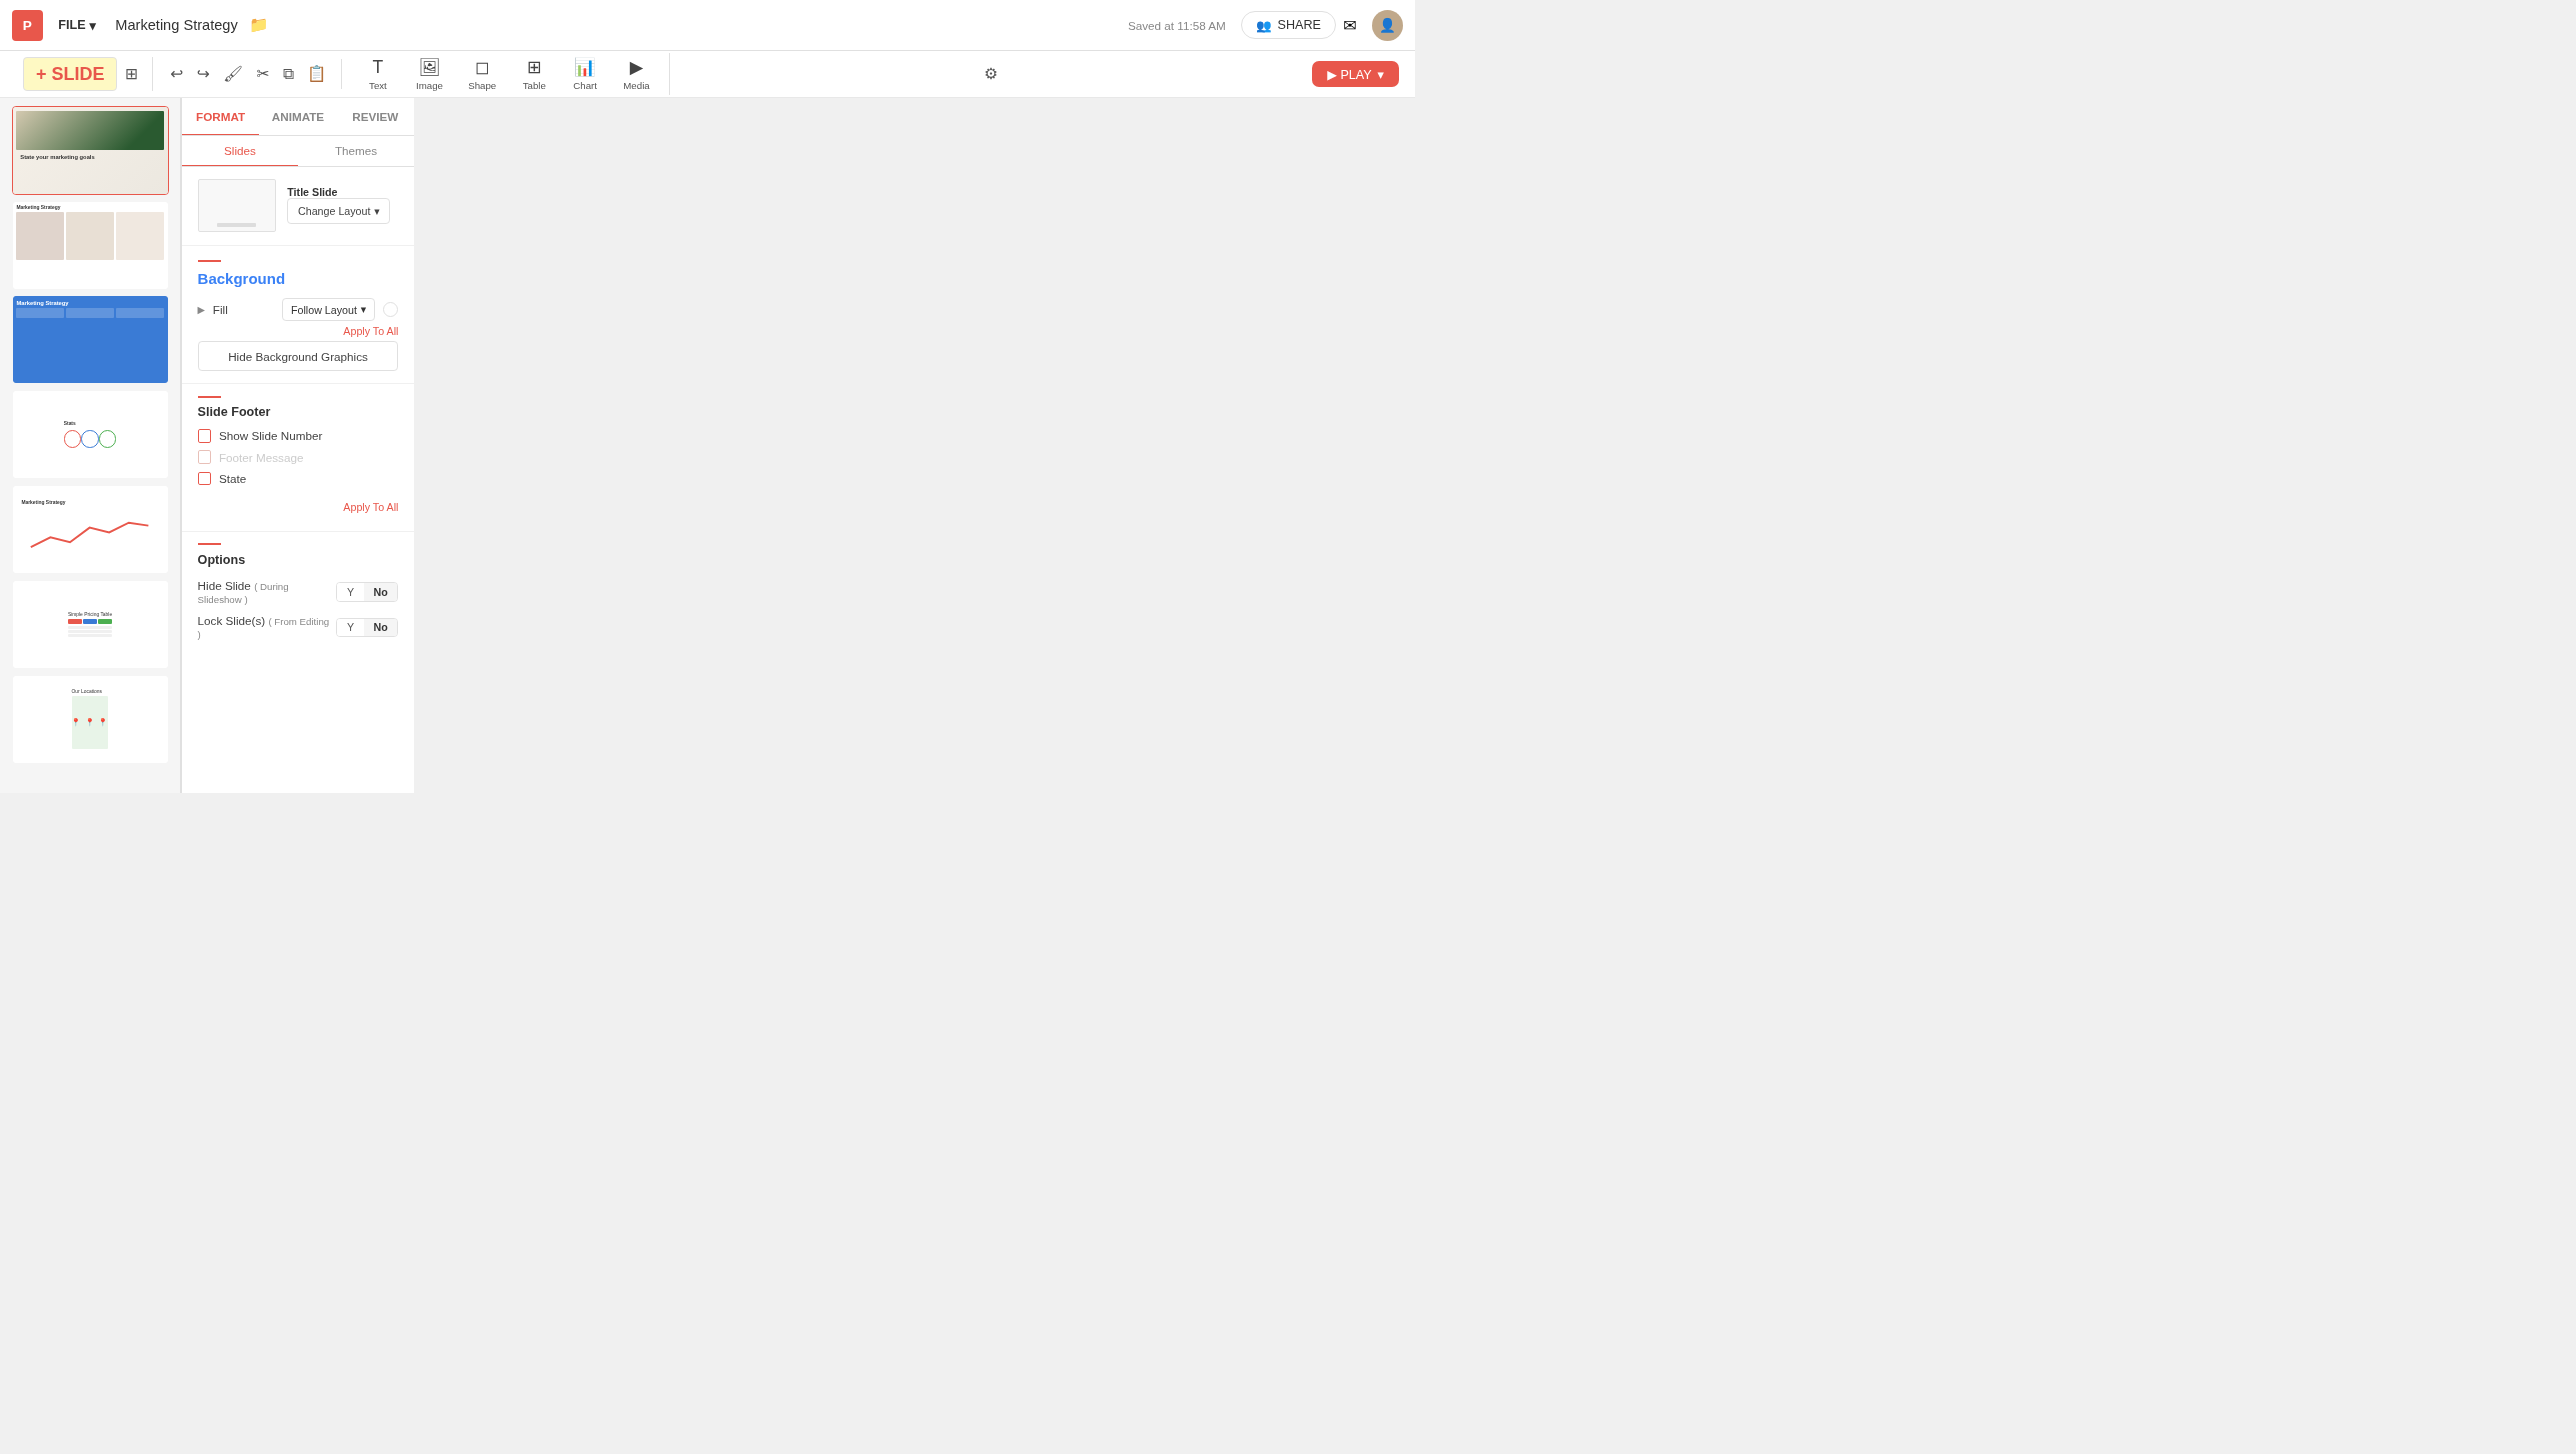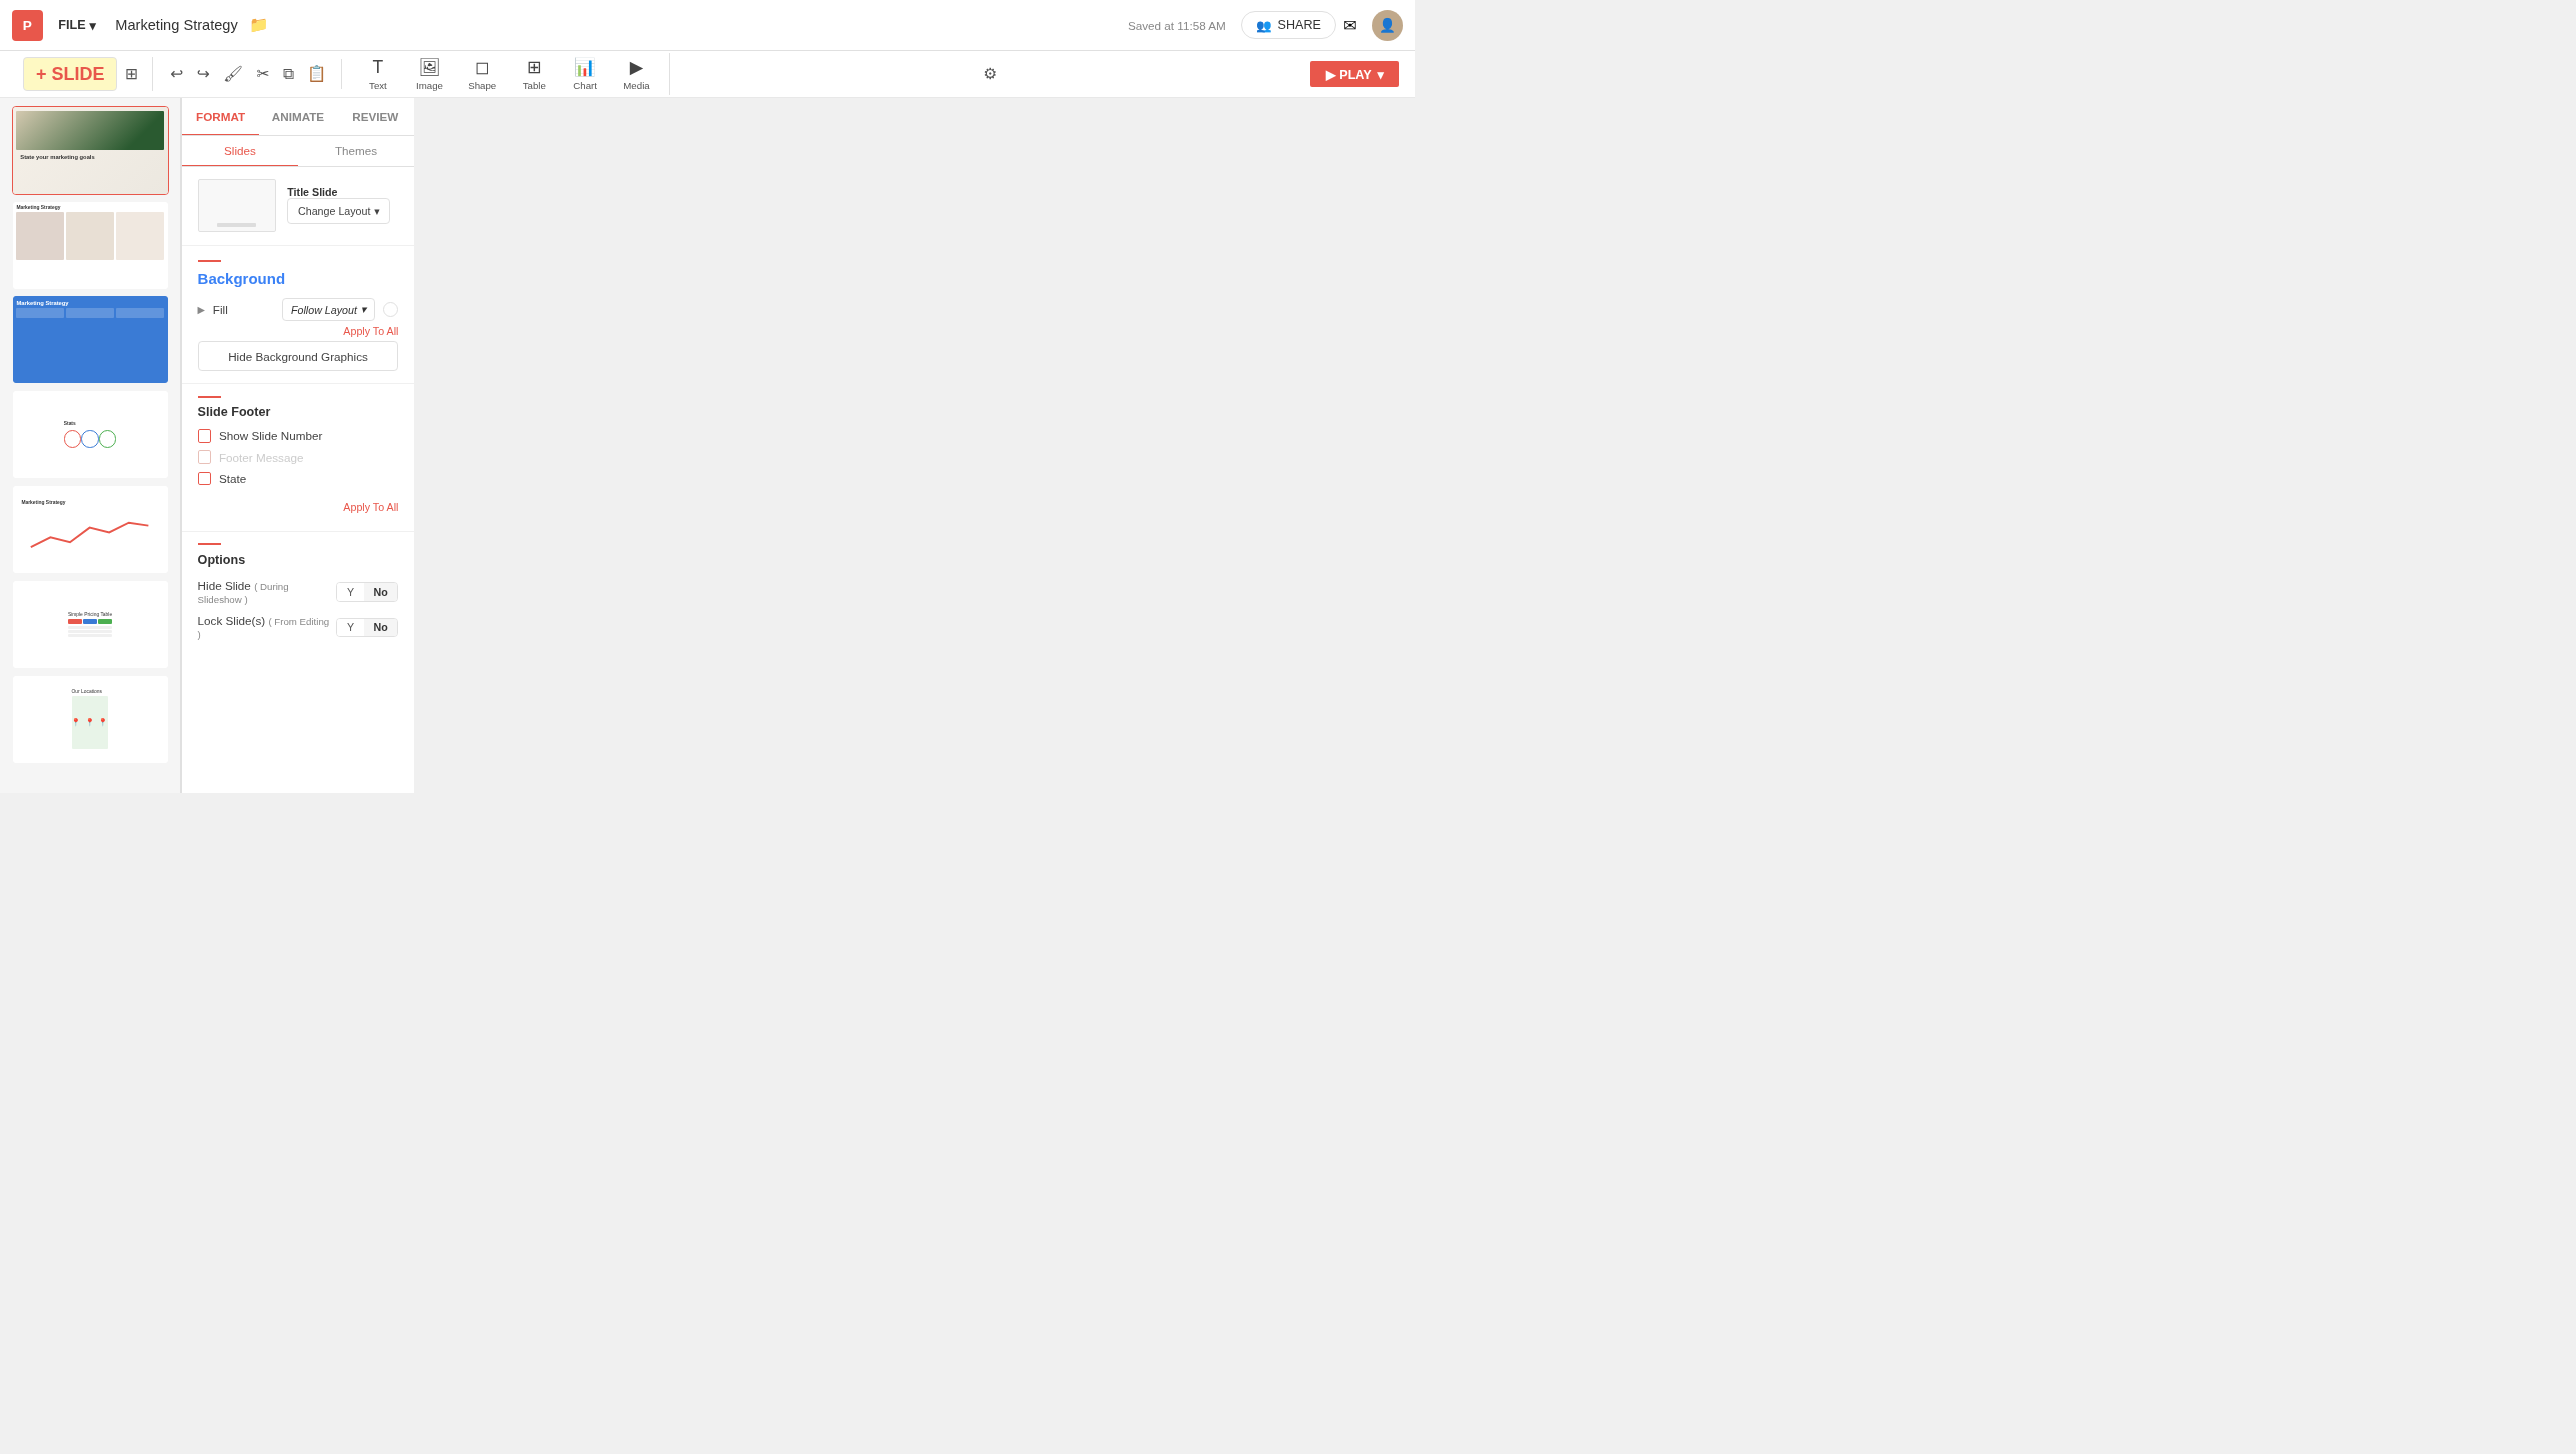--- a/index.html
+++ b/index.html
@@ -25,21 +25,21 @@
       background: #fff; border-bottom: 1px solid #e8e8e8;
       padding: 0 15.6px; gap: 3.9px;
     }
     .tool-group { display: flex; align-items: center; gap: 1.9px; padding: 0 7.8px; border-right: 1px solid #e0e0e0; }
     .tool-group:last-of-type { border-right: none; }
     .tool-btn { display: flex; flex-direction: column; align-items: center; justify-content: center; padding: 3.9px 11.7px; cursor: pointer; border-radius: 3.9px; gap: 1.9px; min-width: 49px; }
     .tool-btn .icon { font-size: 17.5px; color: #444; }
     .tool-btn .label { font-size: 9.7px; color: #555; }
     .icon-btn { padding: 5.8px; border-radius: 3.9px; cursor: pointer; color: #555; font-size: 15.6px; display: flex; align-items: center; justify-content: center; }
     .slide-btn { display: flex; align-items: center; gap: 5.8px; padding: 5.8px 11.7px; background: #fef9c3; border: 1px solid #e0e0e0; border-radius: 3.9px; font-size: 18px; font-weight: 600; color: #e8574b; cursor: pointer; }
-    .play-btn { display: flex; align-items: center; gap: 5.8px; padding: 5.8px 15.6px; background: #e8574b; border-radius: 2px; font-size: 12.6px; font-weight: 700; color: #fff; cursor: pointer; margin-left: auto; }
+    .play-btn { display: flex; align-items: center; gap: 5.8px; padding: 5.8px 15.6px; background: #e8574b; border-radius: 7px; font-size: 12.6px; font-weight: 400; color: #fff; cursor: pointer; margin-left: auto; }
 
     
     .main-layout { display: flex; height: calc(793px - 97px); }
 
     
     .slide-panel {
       width: 181px; background: #f5f5f5; border-right: 1px solid #e0e0e0;
       overflow-y: auto; padding: 7.8px 0; display: flex; flex-direction: column; align-items: center; gap: 5.8px;
     }
     .slide-thumb { position: relative; width: 157px; cursor: pointer; border-radius: 3.9px; overflow: hidden; border: 1.9px solid transparent; }
@@ -75,21 +75,21 @@
     .layout-thumb { width: 78px; height: 53px; background: #f8f8f8; border: 1px solid #e0e0e0; border-radius: 1.9px; display: flex; align-items: flex-end; justify-content: center; padding: 3.9px; }
     .layout-bar { width: 39px; height: 3.9px; background: #ddd; border-radius: 1px; }
     .change-layout-btn { display: flex; align-items: center; gap: 3.9px; padding: 5.8px 9.7px; border: 1px solid #e0e0e0; border-radius: 3.9px; font-size: 10.7px; color: #444; cursor: pointer; white-space: nowrap; }
 
     
     .section { padding: 11.7px 15.6px; border-bottom: 1px solid #f0f0f0; }
     .section-title { font-size: 15px; font-weight: 600; color: #3b82f6; margin-bottom: 11.7px; }
     .fill-row { display: flex; align-items: center; gap: 7.8px; }
     .fill-arrow { color: #888; font-size: 9.7px; }
     .fill-label { font-size: 11.7px; color: #444; flex: 1; }
-    .fill-select { display: flex; align-items: center; gap: 3.9px; border: 1px solid #e0e0e0; border-radius: 3.9px; padding: 3.9px 7.8px; font-size: 10.7px; color: #333; cursor: pointer; font-style: italic; }
+    .fill-select { display: flex; align-items: center; gap: 3.9px; border: 1px solid #e0e0e0; border-radius: 3.9px; padding: 3.9px 7.8px; font-size: 10.7px; color: #333; cursor: pointer; }
     .fill-circle { width: 15.6px; height: 15.6px; border: 1px solid #e0e0e0; border-radius: 50%; background: #fff; cursor: pointer; }
     .apply-link { text-align: right; font-size: 10.7px; color: #e8574b; cursor: pointer; padding-top: 3.9px; }
 
     .hide-bg-btn { width: 100%; padding: 7.8px 11.7px; border: 1px solid #e0e0e0; border-radius: 3.9px; font-size: 11.7px; color: #444; background: #fff; cursor: pointer; margin-top: 3.9px; }
 
     
     .footer-section { padding: 11.7px 15.6px; border-bottom: 1px solid #f0f0f0; }
     .footer-title { font-size: 12.6px; font-weight: 600; color: #333; margin-bottom: 9.7px; }
     .check-row { display: flex; align-items: center; gap: 7.8px; margin-bottom: 7.8px; }
     .check-box { width: 13.6px; height: 13.6px; border: 1.5px solid #e8574b; border-radius: 1.9px; flex-shrink: 0; background: #fff; }

